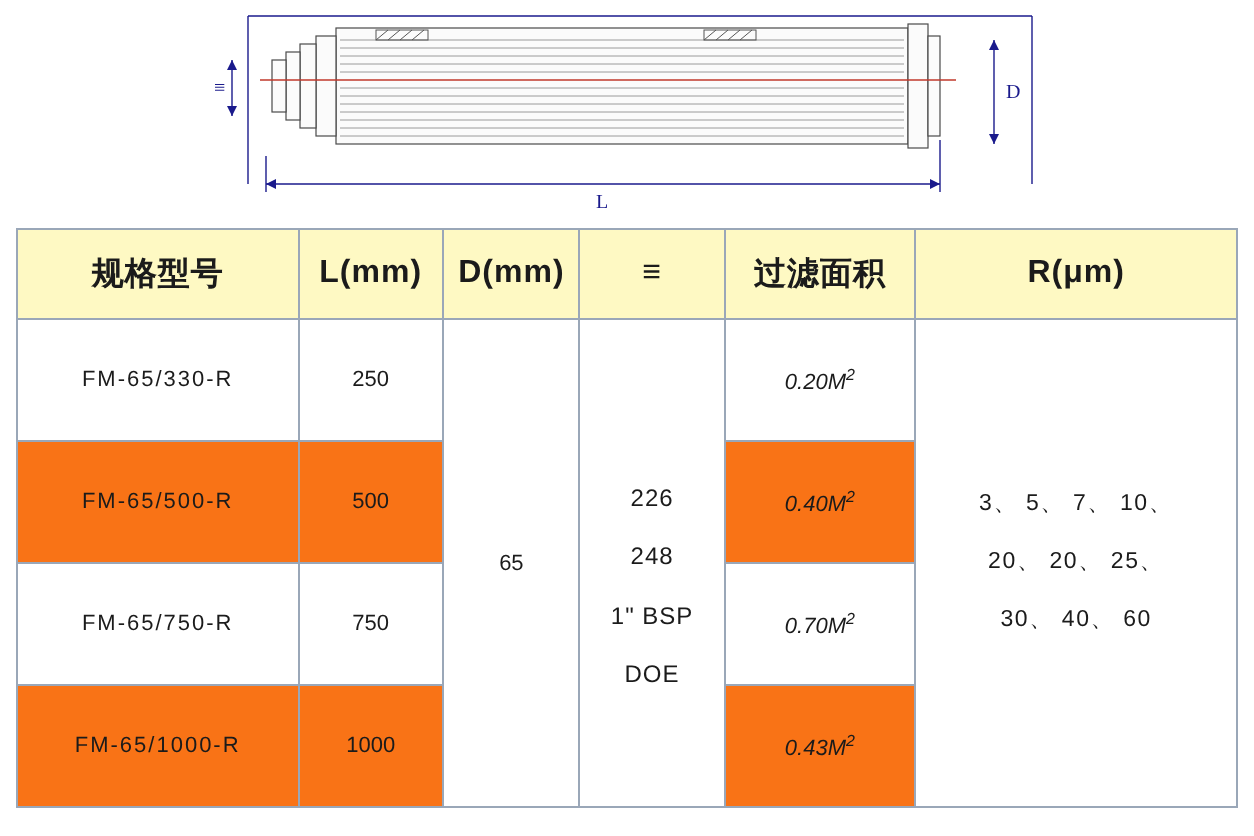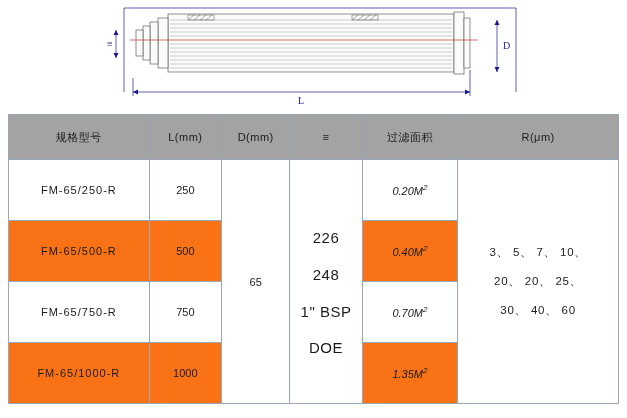--- a/index.html
+++ b/index.html
@@ -41,24 +41,24 @@
   }
   table.spec th, table.spec td {
     border: 1px solid #9aa7b8;
     text-align: center;
     vertical-align: middle;
     font-size: 11px;
     color: #1b1b1b;
     padding: 0;
   }
   table.spec thead th {
-    background: #a3a3a3;
+    background: #fef9c3;
     height: 44px;
-    font-weight: normal;
-    font-size: 11px;
+    font-weight: bold;
+    font-size: 16px;
     letter-spacing: 0.5px;
   }
   .col-model { width: 140px; }
   .col-l     { width: 72px; }
   .col-d     { width: 68px; }
   .col-hz    { width: 72px; }
   .col-area  { width: 95px; }
   .col-r     { width: 160px; }
 
   td.model { font-size: 12px; letter-spacing: 1px; }
@@ -66,21 +66,21 @@
   td.dval  { font-size: 13px; }
   td.area  { font-size: 11.5px; font-style: italic; }
 
   tr.row-alt td { background: #f97316; }
   tr.row-plain td { background: #ffffff; }
 
   td.rowspan-cell { background: #ffffff !important; }
 
   .hz-lines {
     line-height: 2.45;
-    font-size: 15px;
+    font-size: 12px;
     letter-spacing: 0.5px;
     margin-top: 24px;
   }
   .r-lines {
     line-height: 2.5;
     font-size: 11.5px;
     letter-spacing: 0.8px;
     padding: 0 12px;
   }
   sup { font-size: 8px; vertical-align: super; }
@@ -185,21 +185,21 @@
         <th>规格型号</th>
         <th>L(mm)</th>
         <th>D(mm)</th>
         <th>≡</th>
         <th>过滤面积</th>
         <th>R(μm)</th>
       </tr>
     </thead>
     <tbody>
       <tr class="row-plain">
-        <td class="model">FM-65/250-R</td>
+        <td class="model">FM-65/330-R</td>
         <td class="lval">250</td>
         <td class="dval rowspan-cell" rowspan="4">65</td>
         <td class="rowspan-cell" rowspan="4">
           <div class="hz-lines">
             <div>226</div>
             <div>248</div>
             <div>1" BSP</div>
             <div>DOE</div>
           </div>
         </td>
@@ -225,18 +225,18 @@
         <td class="model">FM-65/750-R</td>
         <td class="lval">750</td>
         <td class="area">
           <span>0.70M</span><sup>2</sup>
         </td>
       </tr>
       <tr class="row-alt">
         <td class="model">FM-65/1000-R</td>
         <td class="lval">1000</td>
         <td class="area">
-          <span>1.35M</span><sup>2</sup>
+          <span>0.43M</span><sup>2</sup>
         </td>
       </tr>
     </tbody>
   </table>
 </div>
 
 </body></html>

